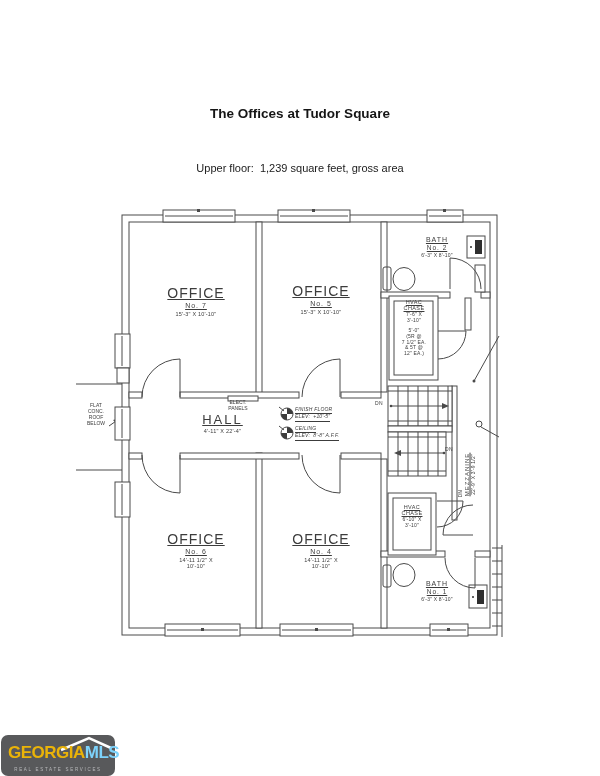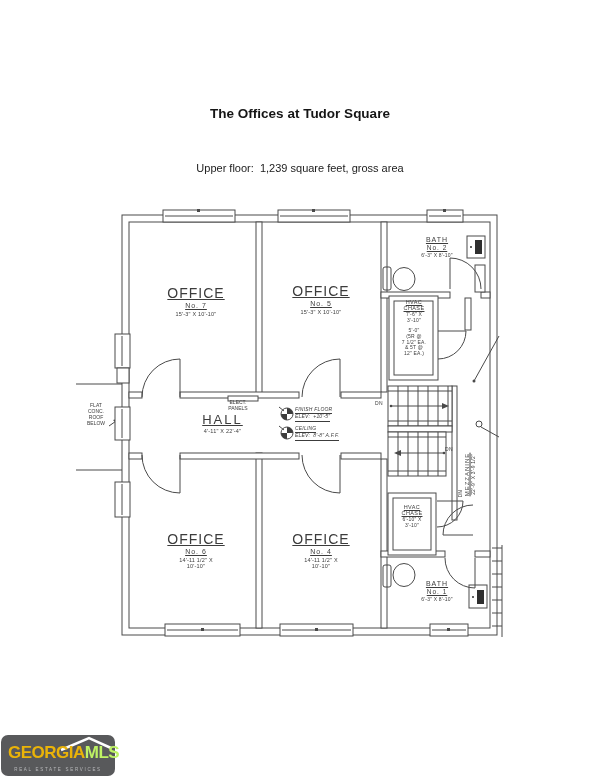--- a/index.html
+++ b/index.html
@@ -23,21 +23,21 @@
   .elev{font-size:5px;font-style:italic;letter-spacing:0.2px;}
   .elev .ln{border-bottom:0.75px solid #3c3c3c;padding-bottom:0.5px;width:fit-content;white-space:pre;}
   .dn{font-size:5px;letter-spacing:0.3px;position:absolute;}
   .rot{transform:rotate(-90deg);transform-origin:center center;}
   
   #logo{position:absolute;left:1px;top:735px;width:114px;height:41px;background:#58595b;
         border-radius:7px;}
   #logo .brand{position:absolute;left:7px;top:8px;font-weight:bold;font-size:17px;
         letter-spacing:-0.5px;white-space:nowrap;}
   #logo .brand .p1{color:#eab308;}
-  #logo .brand .p2{color:#bef264;}
+  #logo .brand .p2{color:#7dd3fc;}
   #logo .tagline{position:absolute;left:0;right:0;bottom:4px;text-align:center;
         font-size:4.5px;color:#b9babc;letter-spacing:1.7px;white-space:nowrap;}
   #logo svg{position:absolute;right:2px;top:1px;}
 </style>
 </head>
 <body>
 
 <div id="page">
 
   <div class="title" style="top:106px">The Offices at Tudor Square</div>

